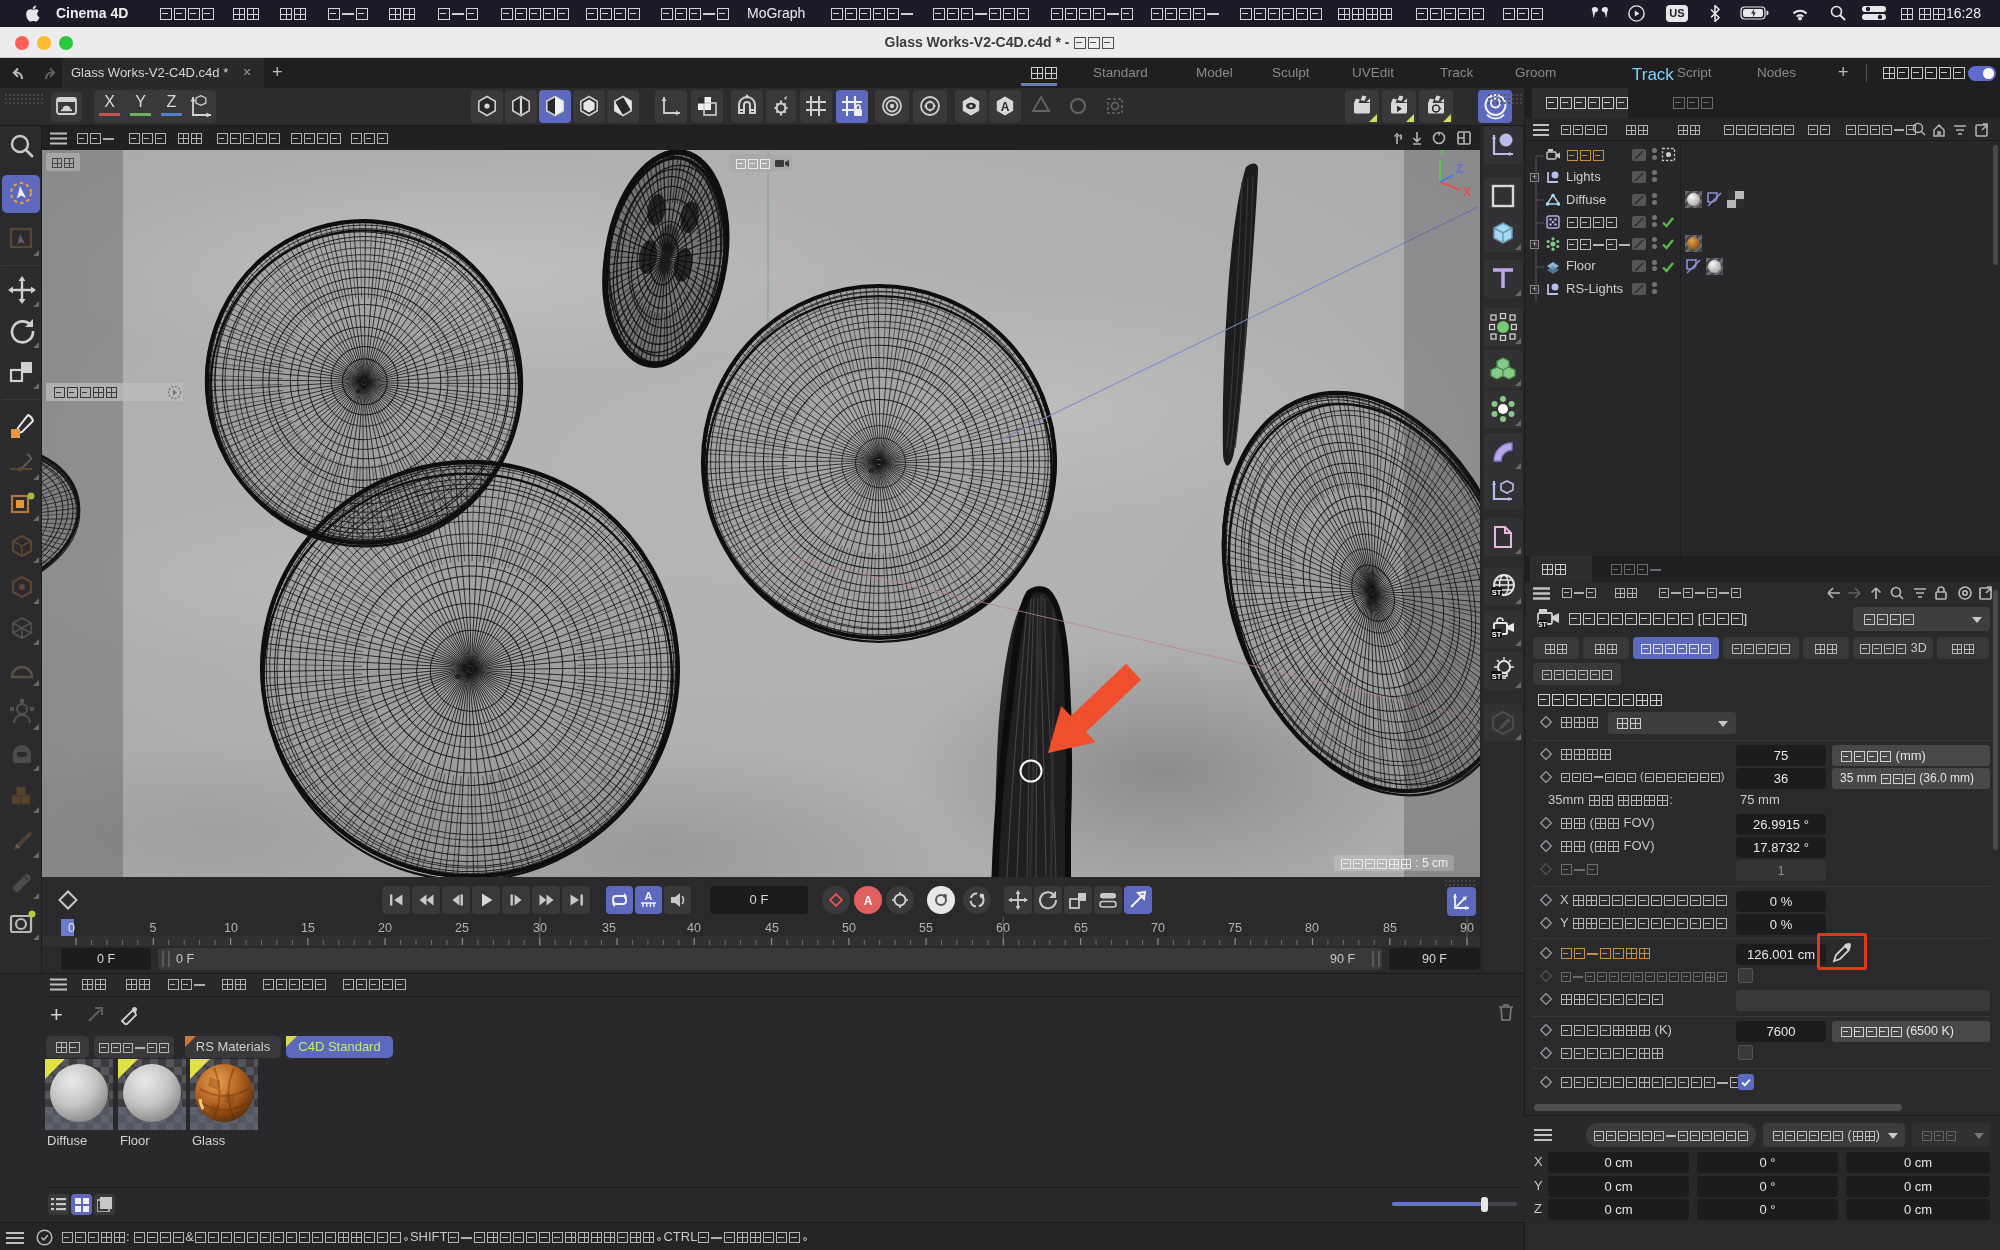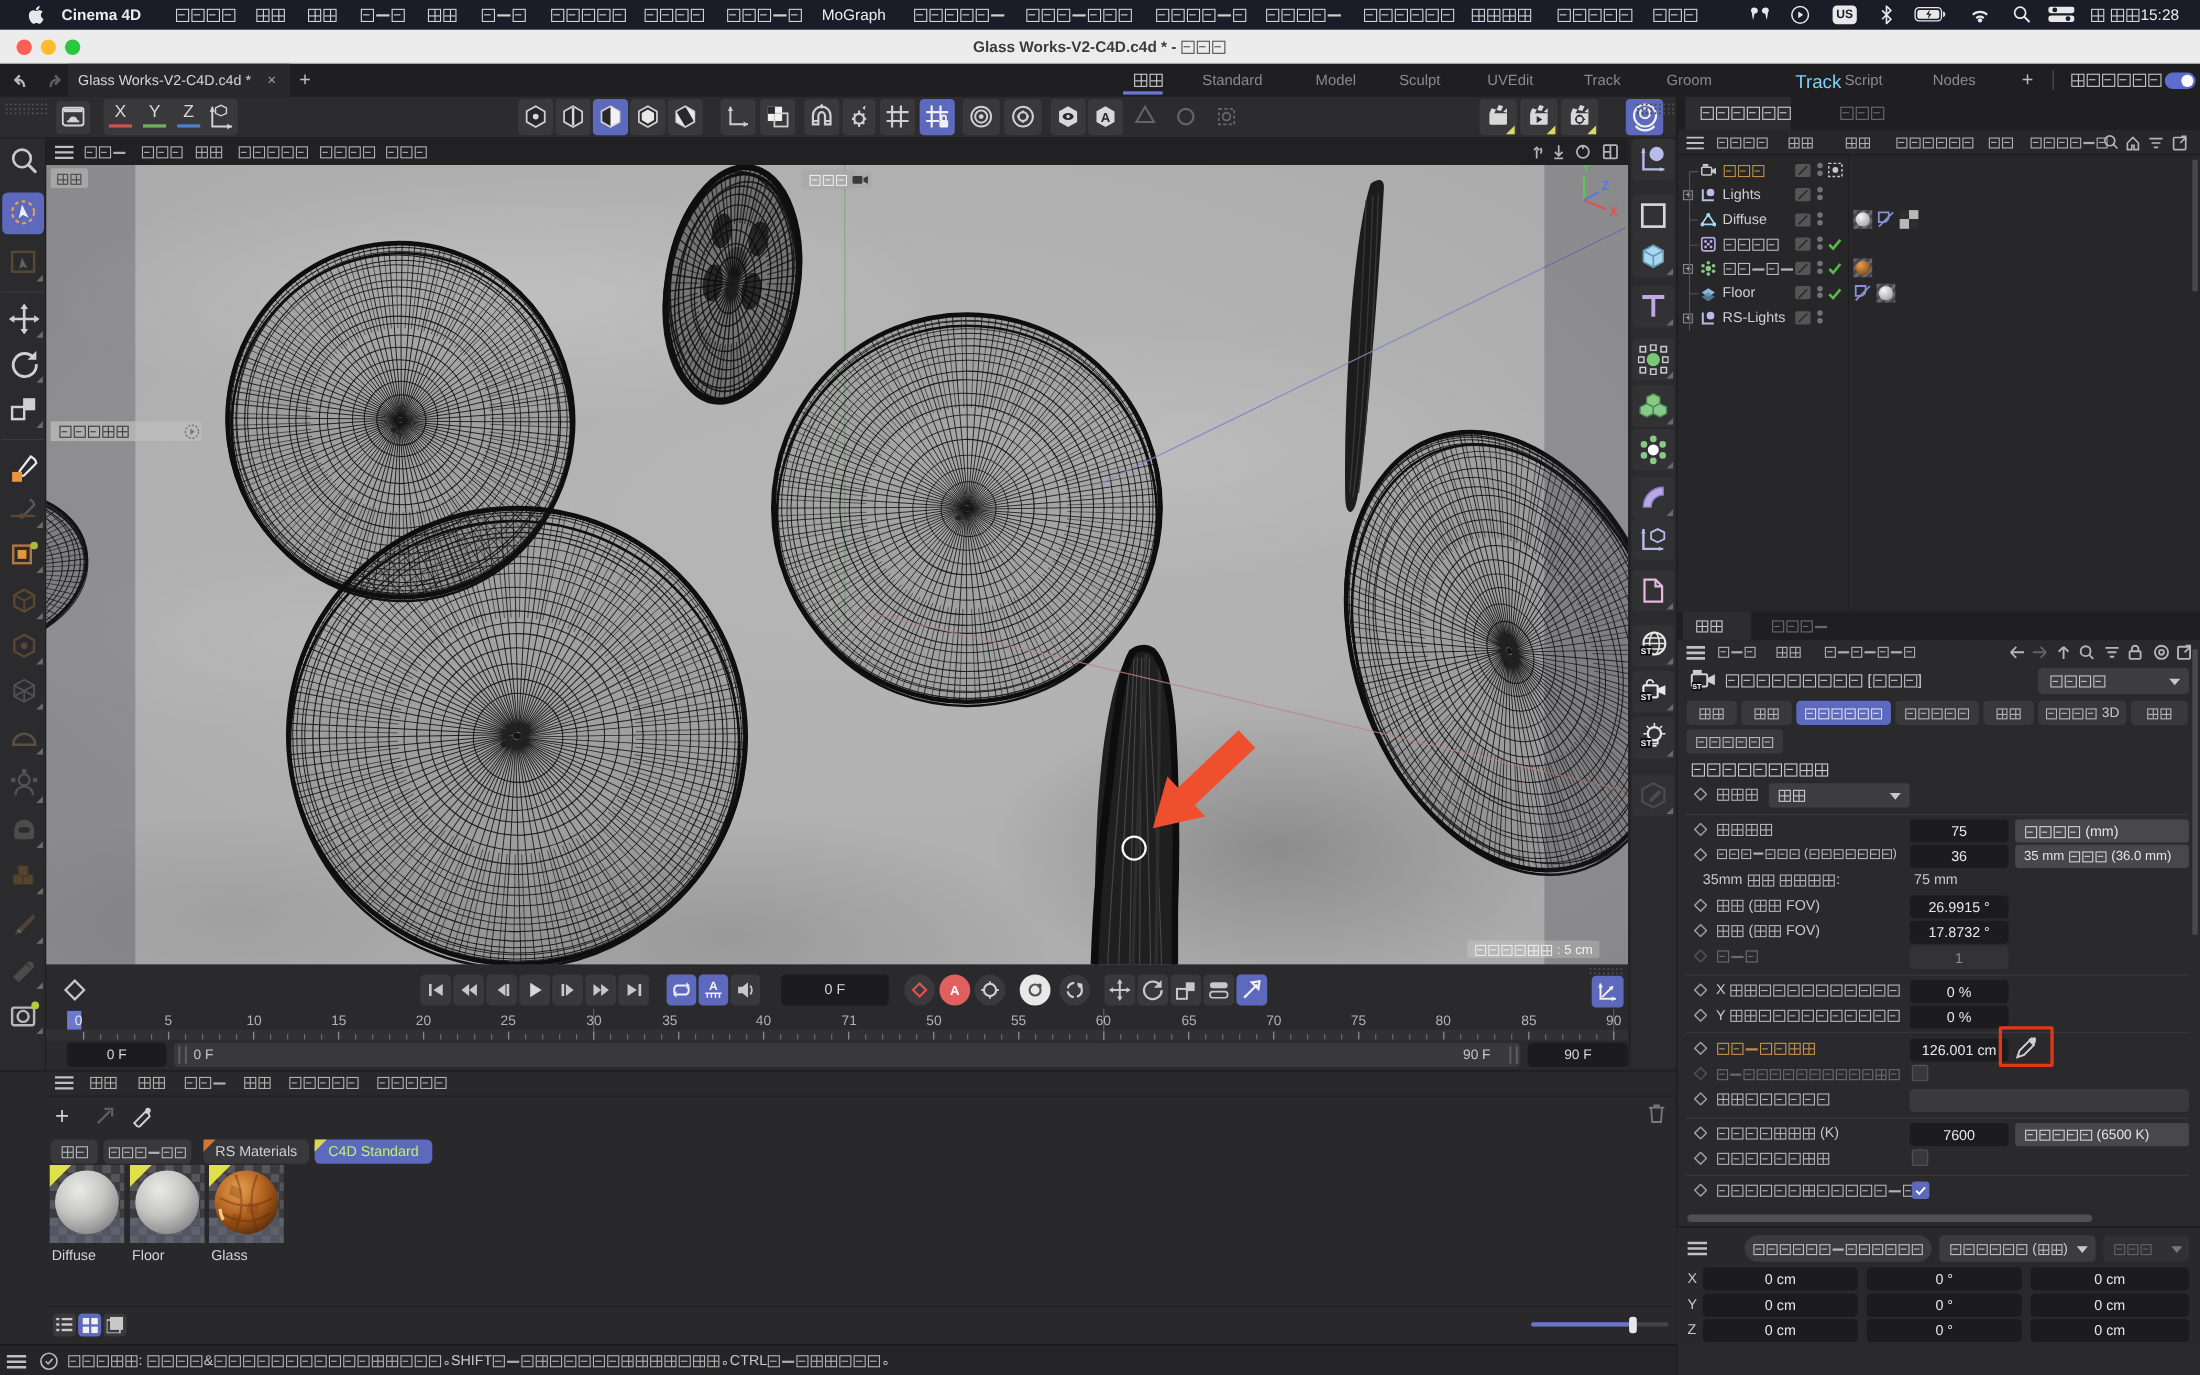--- a/index.html
+++ b/index.html
@@ -64,21 +64,21 @@
 <svg class="ab" style="left:1830px;top:5px" width="16" height="16" viewBox="0 0 16 16">
     <circle cx="6.5" cy="6.5" r="5" fill="none" stroke="#e8e8ea" stroke-width="1.6"></circle>
     <path d="M10.5 10.5l4 4" stroke="#e8e8ea" stroke-width="1.8" stroke-linecap="round"></path>
   </svg>
 <svg class="ab" style="left:1862px;top:6px" width="24" height="14" viewBox="0 0 24 14">
     <rect x="0" y="0" width="24" height="6" rx="3" fill="#e8e8ea"></rect>
     <circle cx="6" cy="3" r="2.2" fill="#1c1c28"></circle>
     <rect x="0" y="8" width="24" height="6" rx="3" fill="#e8e8ea"></rect>
     <circle cx="18" cy="11" r="2.2" fill="#1c1c28"></circle>
   </svg>
-<div class="ab" style="left:1900px;top:5px;color:#ecedef;font-size:14px"><i class="jg jk" style="width:12px;height:12px"></i> <i class="jg jk" style="width:12px;height:12px"></i><i class="jg jk" style="width:12px;height:12px"></i><span style="font-weight:400">15:28</span></div>
+<div class="ab" style="left:1900px;top:5px;color:#ecedef;font-size:14px"><i class="jg jk" style="width:12px;height:12px"></i> <i class="jg jk" style="width:12px;height:12px"></i><i class="jg jk" style="width:12px;height:12px"></i><span style="font-weight:400">16:28</span></div>
 <div class="ab" style="left:0;top:27px;width:2000px;height:31px;background:#ececec;border-bottom:1px solid #c9c9c9"></div>
 <div class="ab" style="left:15px;top:36px;width:14px;height:14px;border-radius:50%;background:#ff5f57"></div>
 <div class="ab" style="left:37px;top:36px;width:14px;height:14px;border-radius:50%;background:#febc2e"></div>
 <div class="ab" style="left:59px;top:36px;width:14px;height:14px;border-radius:50%;background:#28c840"></div>
 <div class="ab" style="left:0;top:34px;width:2000px;text-align:center;color:#3b3b3b;font-size:14px;font-weight:700">Glass Works-V2-C4D.c4d * - <i class="jg jn" style="width:12px;height:12px"></i><i class="jg jn" style="width:12px;height:12px"></i><i class="jg jn" style="width:12px;height:12px"></i></div>
 <div class="ab" style="left:0;top:58px;width:2000px;height:30px;background:#1f1f21"></div>
 <svg class="ab" style="left:12px;top:66px" width="44" height="16" viewBox="0 0 44 16">
     <path d="M10 13c0-4-2.5-6.5-6-6.5H2.5" fill="none" stroke="#b9b9b9" stroke-width="2.2"></path>
     <path d="M6 2.5L2 6.7l4 4" fill="none" stroke="#b9b9b9" stroke-width="2.2"></path>
     <g opacity=".42">
@@ -936,21 +936,21 @@
   </svg>
 <div class="ab" style="left:68px;top:921px;width:30px;text-align:left;color:#e8e8e8;font-size:12.5px">0</div>
 <div class="ab" style="left:138px;top:921px;width:30px;text-align:center;color:#b2b2b2;font-size:12.5px">5</div>
 <div class="ab" style="left:216px;top:921px;width:30px;text-align:center;color:#b2b2b2;font-size:12.5px">10</div>
 <div class="ab" style="left:293px;top:921px;width:30px;text-align:center;color:#b2b2b2;font-size:12.5px">15</div>
 <div class="ab" style="left:370px;top:921px;width:30px;text-align:center;color:#b2b2b2;font-size:12.5px">20</div>
 <div class="ab" style="left:447px;top:921px;width:30px;text-align:center;color:#b2b2b2;font-size:12.5px">25</div>
 <div class="ab" style="left:525px;top:921px;width:30px;text-align:center;color:#b2b2b2;font-size:12.5px">30</div>
 <div class="ab" style="left:602px;top:921px;width:30px;color:#b2b2b2;font-size:12.5px">35</div>
 <div class="ab" style="left:679px;top:921px;width:30px;text-align:center;color:#b2b2b2;font-size:12.5px">40</div>
-<div class="ab" style="left:757px;top:921px;width:30px;text-align:center;color:#b2b2b2;font-size:12.5px">71</div>
+<div class="ab" style="left:757px;top:921px;width:30px;text-align:center;color:#b2b2b2;font-size:12.5px">45</div>
 <div class="ab" style="left:834px;top:921px;width:30px;text-align:center;color:#b2b2b2;font-size:12.5px">50</div>
 <div class="ab" style="left:911px;top:921px;width:30px;text-align:center;color:#b2b2b2;font-size:12.5px">55</div>
 <div class="ab" style="left:988px;top:921px;width:30px;text-align:center;color:#b2b2b2;font-size:12.5px">60</div>
 <div class="ab" style="left:1066px;top:921px;width:30px;text-align:center;color:#b2b2b2;font-size:12.5px">65</div>
 <div class="ab" style="left:1143px;top:921px;width:30px;text-align:center;color:#b2b2b2;font-size:12.5px">70</div>
 <div class="ab" style="left:1220px;top:921px;width:30px;text-align:center;color:#b2b2b2;font-size:12.5px">75</div>
 <div class="ab" style="left:1297px;top:921px;width:30px;text-align:center;color:#b2b2b2;font-size:12.5px">80</div>
 <div class="ab" style="left:1375px;top:921px;width:30px;text-align:center;color:#b2b2b2;font-size:12.5px">85</div>
 <div class="ab" style="left:1452px;top:921px;width:30px;text-align:center;color:#b2b2b2;font-size:12.5px">90</div>
 <div class="ab r" style="left:61px;top:948px;width:90px;height:22px;background:#1c1c1e;color:#d8d8d8;font-size:12.5px;text-align:center;line-height:22px">0 F</div>

